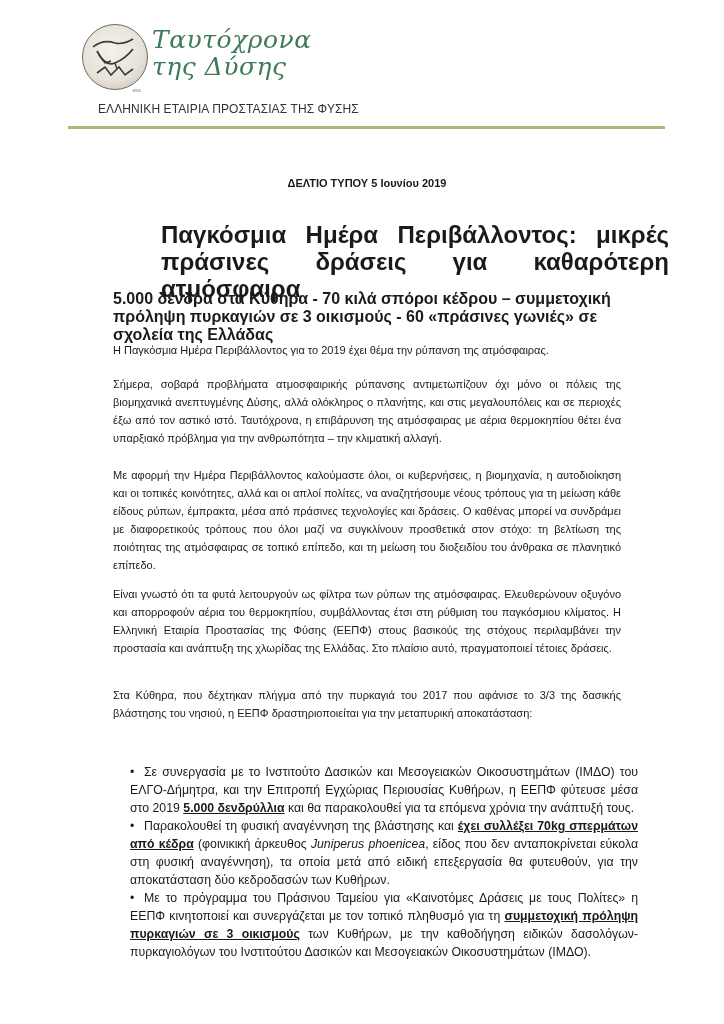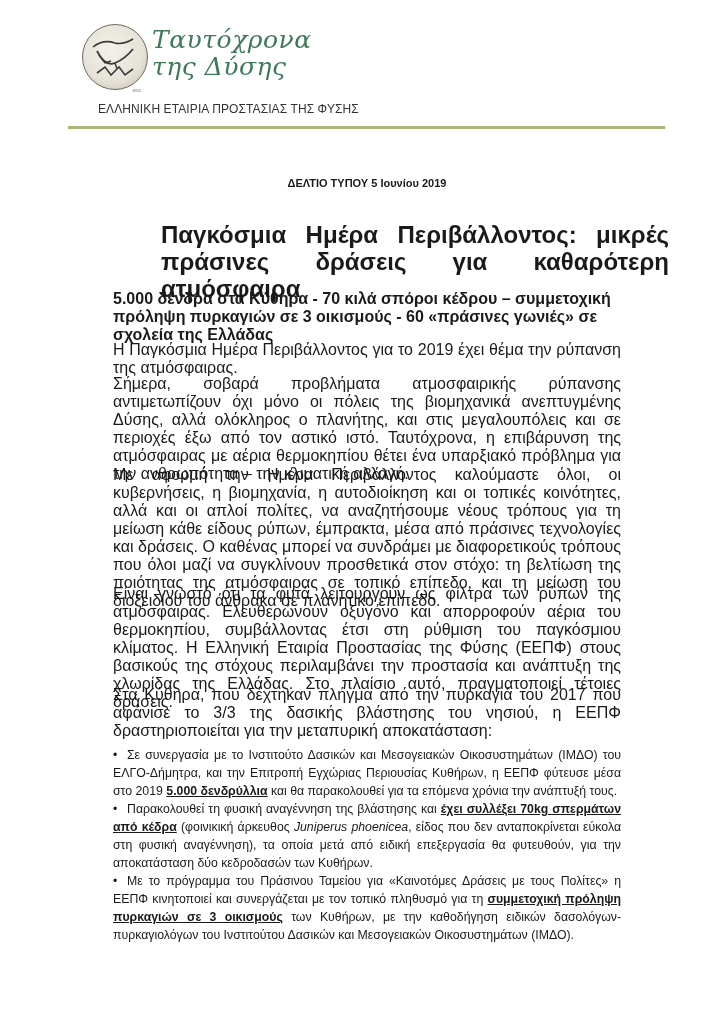--- a/index.html
+++ b/index.html
@@ -15,22 +15,22 @@
   .logo-title { position: absolute; left: 70px; top: 2px; font-family: "DejaVu Serif", serif;
                 font-style: italic; color: #3f7a58; font-size: 25px; line-height: 27px; letter-spacing: 0.5px; }
   .logo-sub { position: absolute; left: 16px; top: 78px; font-size: 12px; color: #333; letter-spacing: 0.1px; white-space: nowrap; }
   .contact { position: absolute; right: 73px; top: 32px; text-align: right; font-size: 11.5px; line-height: 15.5px; color: #222; }
   .contact a { color: #1f3fbf; text-decoration: underline; }
   .rule { position: absolute; left: 68px; top: 126px; width: 597px; height: 3px; background: #a7b878; }
   .doc { position: absolute; left: 113px; top: 0; width: 508px; }
   .kicker { position: absolute; left: 0; width: 508px; top: 177px; text-align: center; font-weight: bold; font-size: 11px; }
   .headline { position: absolute; left: 0; width: 508px; top: 221px; font-weight: bold; font-size: 24px; line-height: 27px; text-align: justify; text-align-last: left; margin-left: 48px; }
   .subhead { position: absolute; left: 0; width: 508px; top: 290px; font-weight: bold; font-size: 16px; line-height: 18px; }
-  p.para { position: absolute; left: 0; width: 508px; margin: 0; font-size: 16px; line-height: 18px; text-align: justify; }
-  ul.bullets { position: absolute; left: 0; width: 508px; top: 746px; margin: 0; padding: 0; list-style: none; font-size: 12.3px; line-height: 18px; text-align: justify; }
+  p.para { position: absolute; left: 0; width: 508px; margin: 0; font-size: 11px; line-height: 18px; text-align: justify; }
+  ul.bullets { position: absolute; left: 0; width: 508px; top: 746px; margin: 17px; padding: 0; list-style: none; font-size: 12.3px; line-height: 18px; text-align: justify; }
   ul.bullets li { margin: 0; }
   ul.bullets .dot { display: inline-block; width: 14px; }
   .bu { font-weight: bold; text-decoration: underline; }
   .it { font-style: italic; }
 </style>
 </head>
 <body>
 
 <div class="header">
   <div class="logo">

